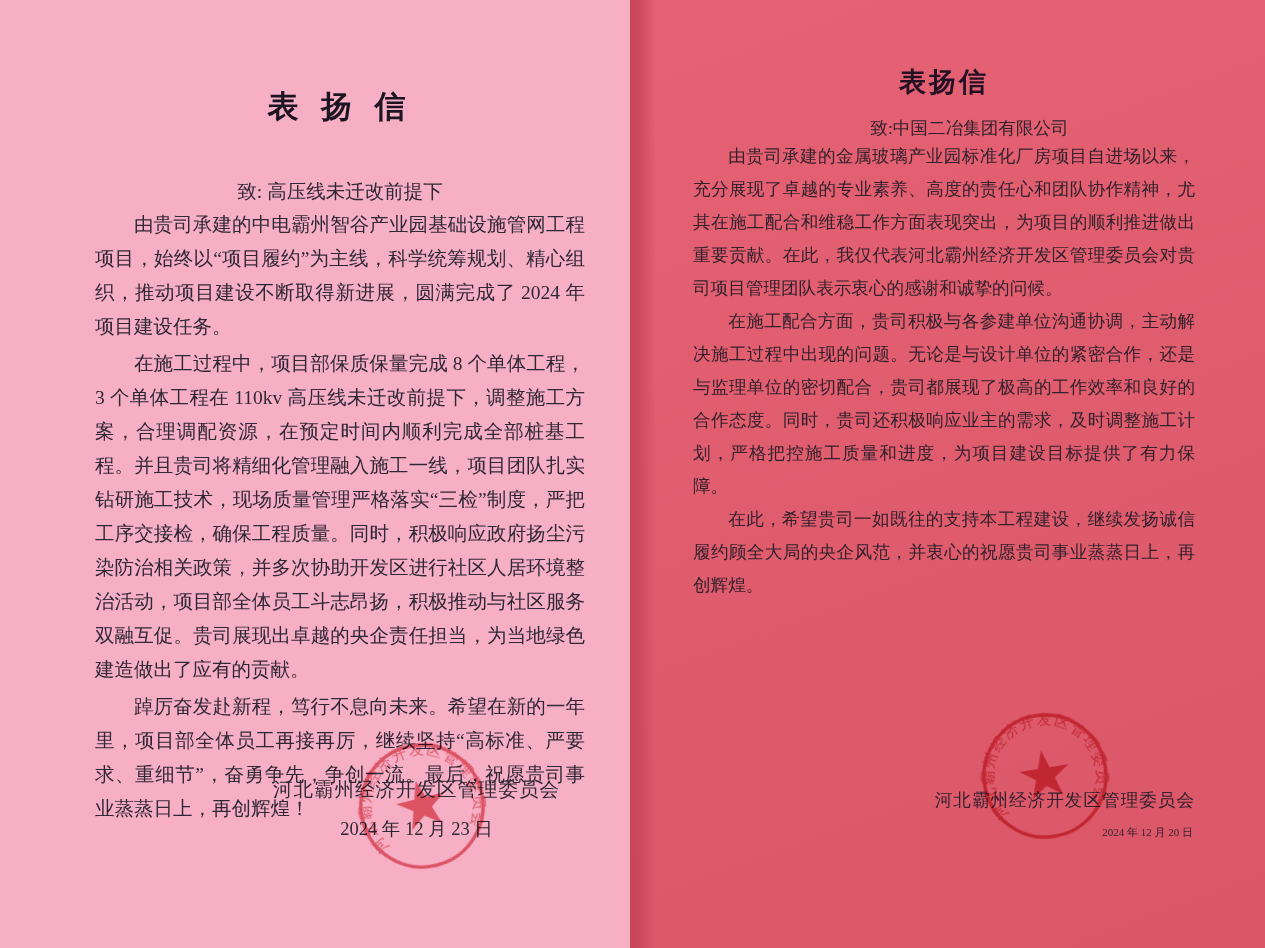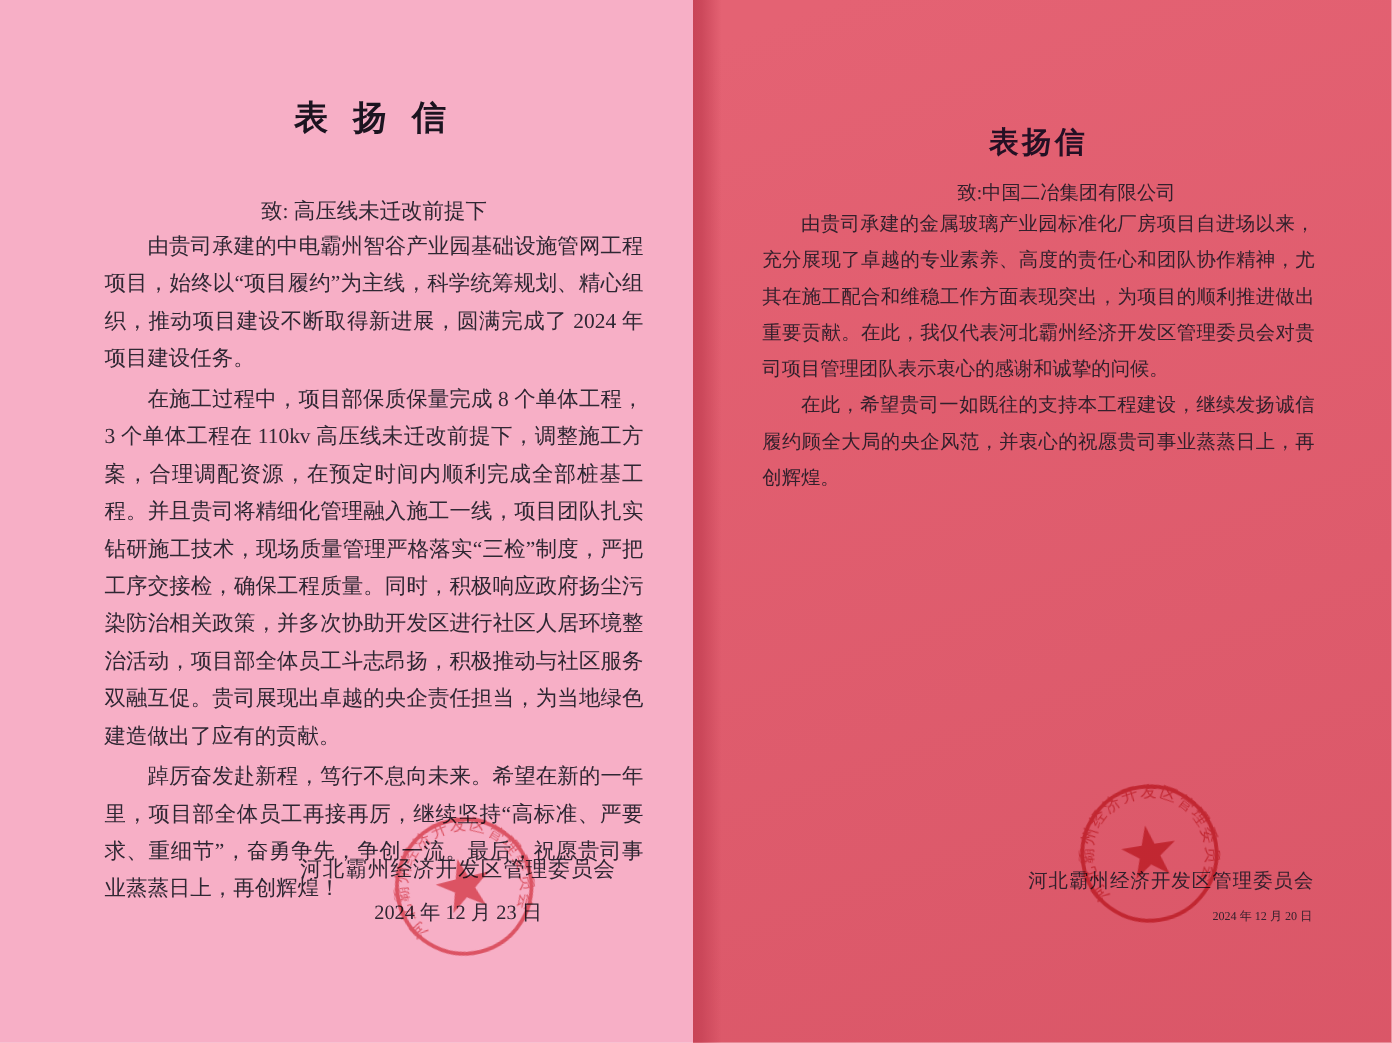--- a/index.html
+++ b/index.html
@@ -33,21 +33,21 @@
     color:var(--ink-right);
     padding:0 70px 0 63px;
   }
   .title{
     font-family:"Liberation Sans","DejaVu Sans",sans-serif;
     font-weight:bold;
     text-align:center;
     color:#1c1420;
   }
   .page-left .title{margin-top:86px;font-size:31px;letter-spacing:7px;}
-  .page-right .title{margin-top:111px;font-size:27px;letter-spacing:3px;color:#241024;}
+  .page-right .title{margin-top:64px;font-size:27px;letter-spacing:3px;color:#241024;}
   .salutation{font-size:19.5px;text-align:center;}
   .page-left .salutation{margin-top:50px;}
   .page-right .salutation{margin-top:16px;font-size:17.6px;text-indent:2.9em;}
   .body-para{
     text-align:justify;
     text-indent:2em;
   }
   .page-left .body-para{font-size:19.5px;line-height:34px;margin-top:3px;}
   .page-left .body-para:first-of-type{margin-top:12px;}
   .page-right .body-para{font-size:17.6px;line-height:33px;}
@@ -104,20 +104,21 @@
       <text class="seal-text">
         <textPath href="#sealArcLeft" startOffset="50%" text-anchor="middle">河北霸州经济开发区管理委员会</textPath>
       </text>
     </svg>
   </section>
 
   <section class="page page-right">
     <h1 class="title">表扬信</h1>
     <p class="salutation">致:中国二冶集团有限公司</p>
     <p class="body-para">由贵司承建的金属玻璃产业园标准化厂房项目自进场以来，充分展现了卓越的专业素养、高度的责任心和团队协作精神，尤其在施工配合和维稳工作方面表现突出，为项目的顺利推进做出重要贡献。在此，我仅代表河北霸州经济开发区管理委员会对贵司项目管理团队表示衷心的感谢和诚挚的问候。</p>
+    <p class="body-para">在施工配合方面，贵司积极与各参建单位沟通协调，主动解决施工过程中出现的问题。无论是与设计单位的紧密合作，还是与监理单位的密切配合，贵司都展现了极高的工作效率和良好的合作态度。同时，贵司还积极响应业主的需求，及时调整施工计划，严格把控施工质量和进度，为项目建设目标提供了有力保障。</p>
     <p class="body-para">在此，希望贵司一如既往的支持本工程建设，继续发扬诚信履约顾全大局的央企风范，并衷心的祝愿贵司事业蒸蒸日上，再创辉煌。</p>
 
     <div class="sign-block">
       <p class="signature">河北霸州经济开发区管理委员会</p>
       <p class="date">2024 年 12 月 20 日</p>
     </div>
 
     <svg class="seal seal-right" viewBox="-70 -70 140 140" aria-hidden="true">
       <defs>
         <path id="sealArcRight" d="M -36 38 A 52 52 0 1 1 36 38" fill="none"></path>

